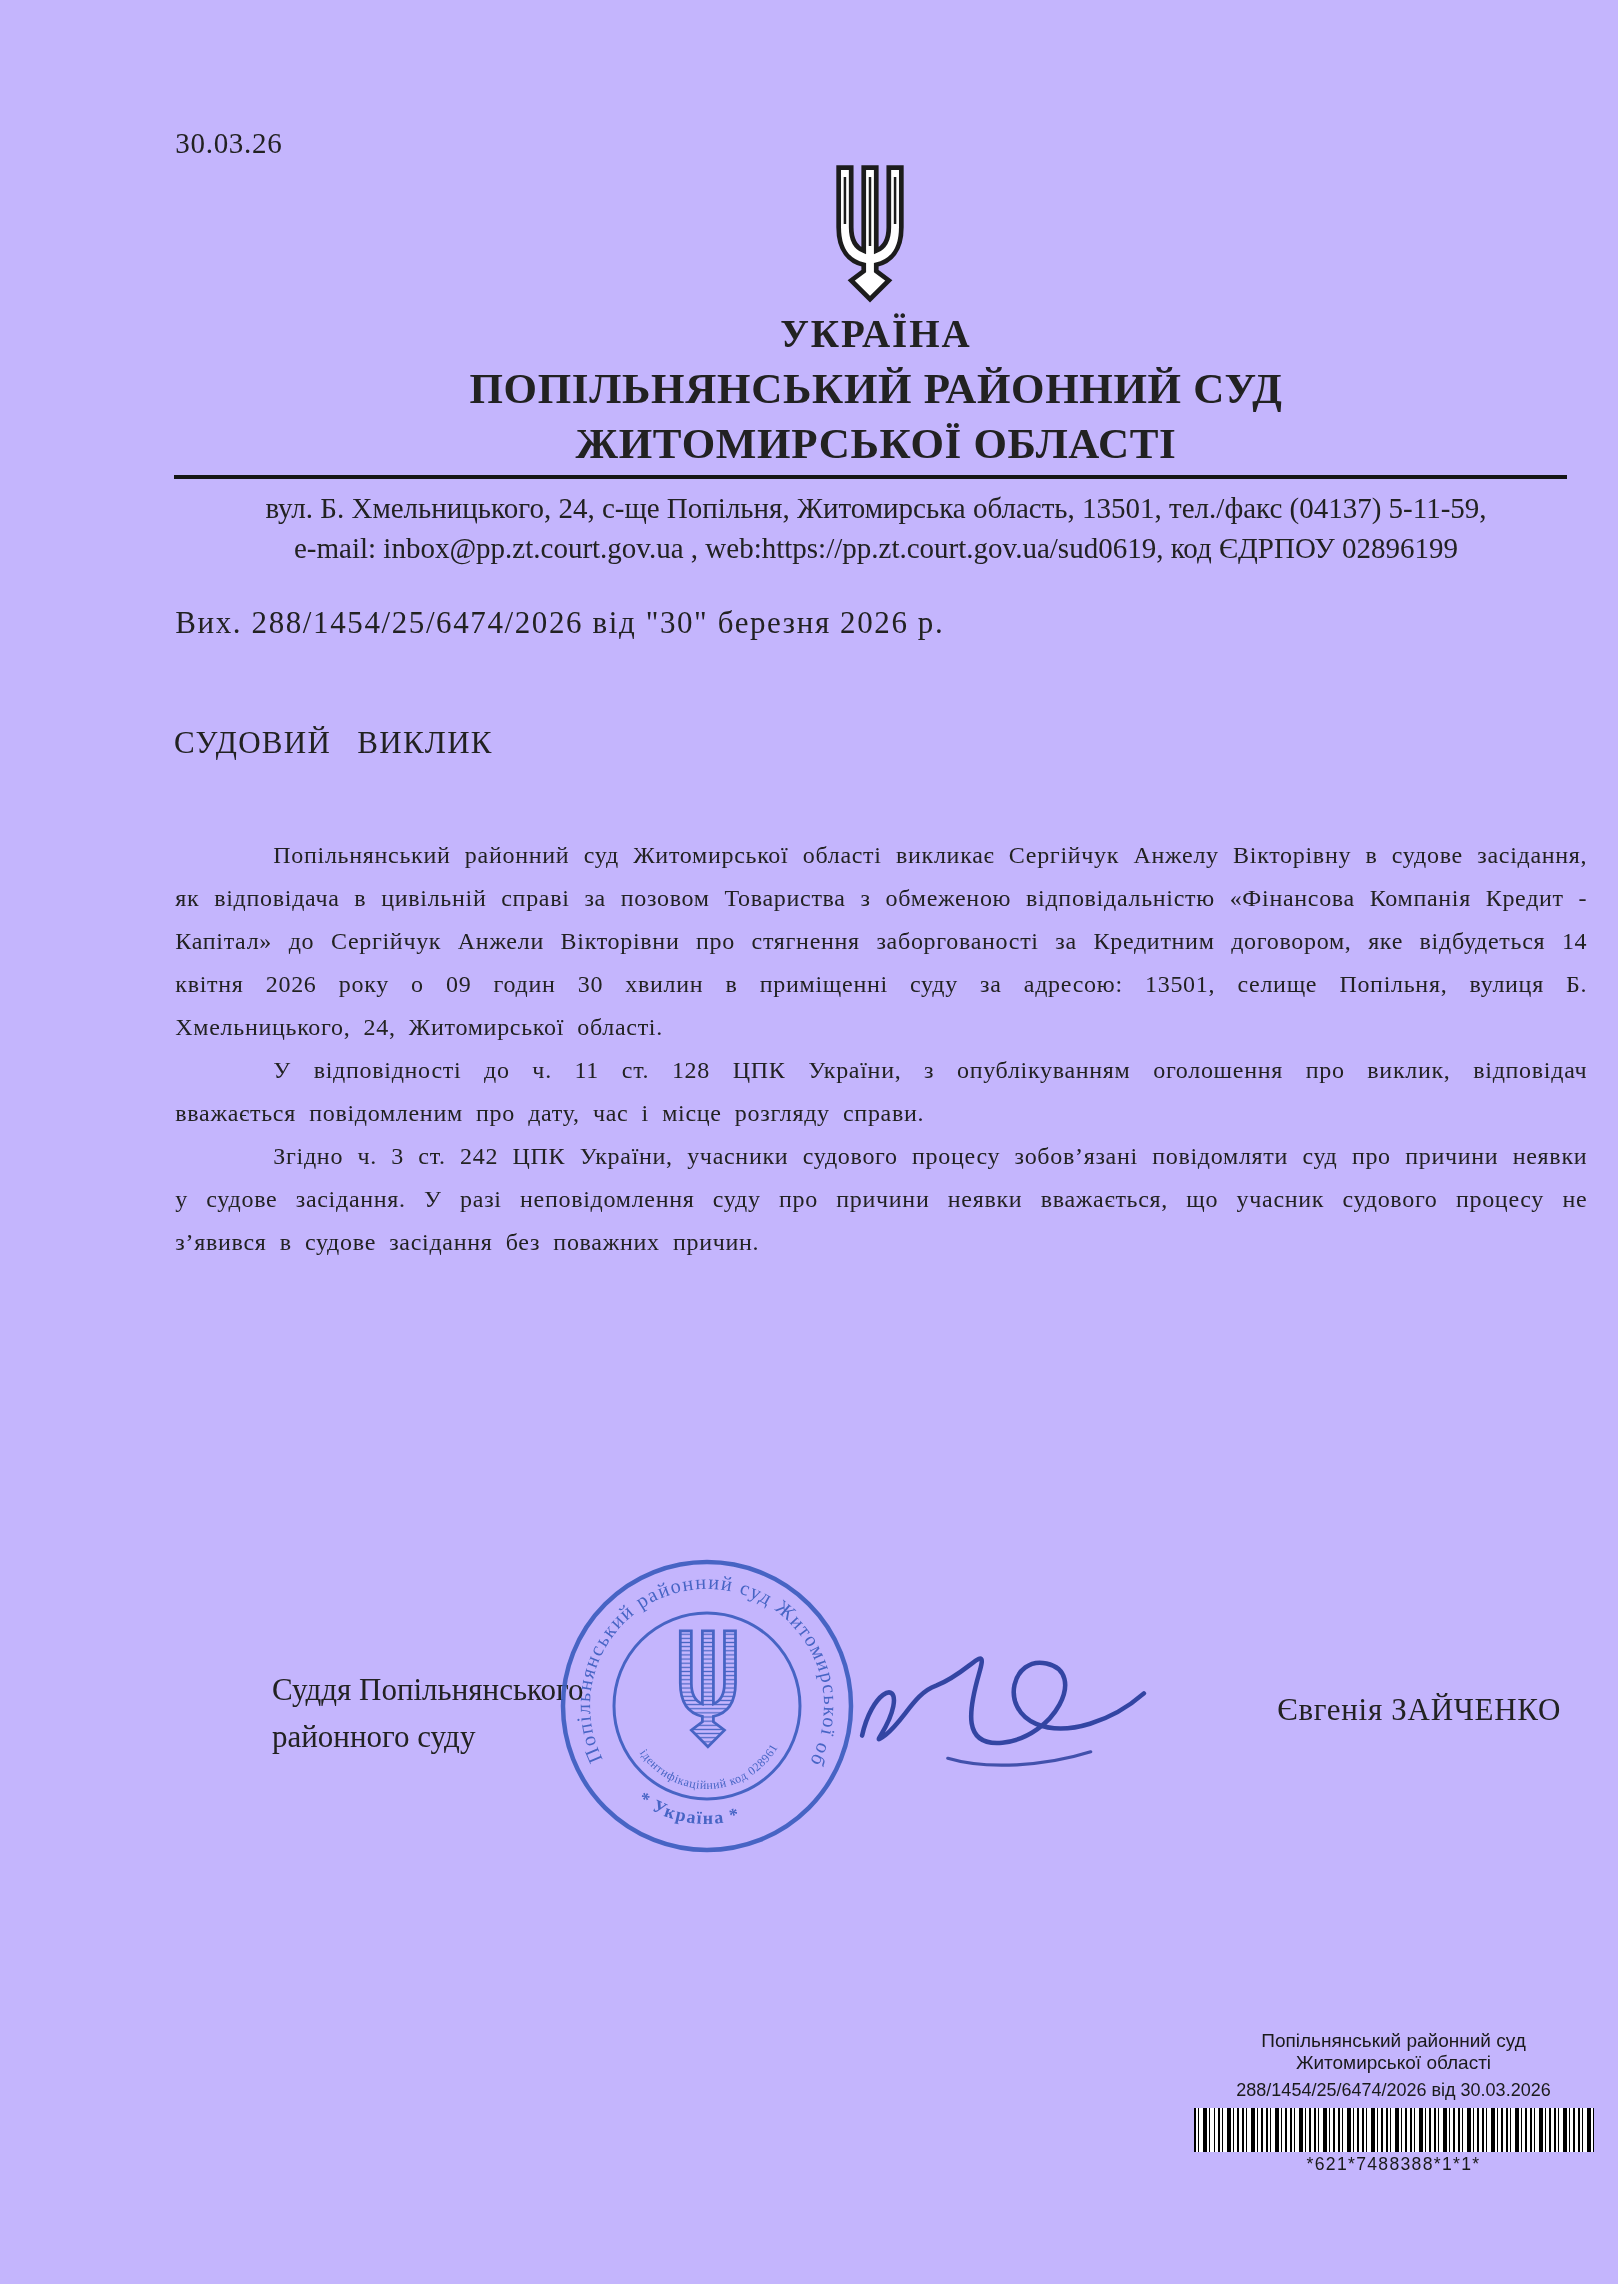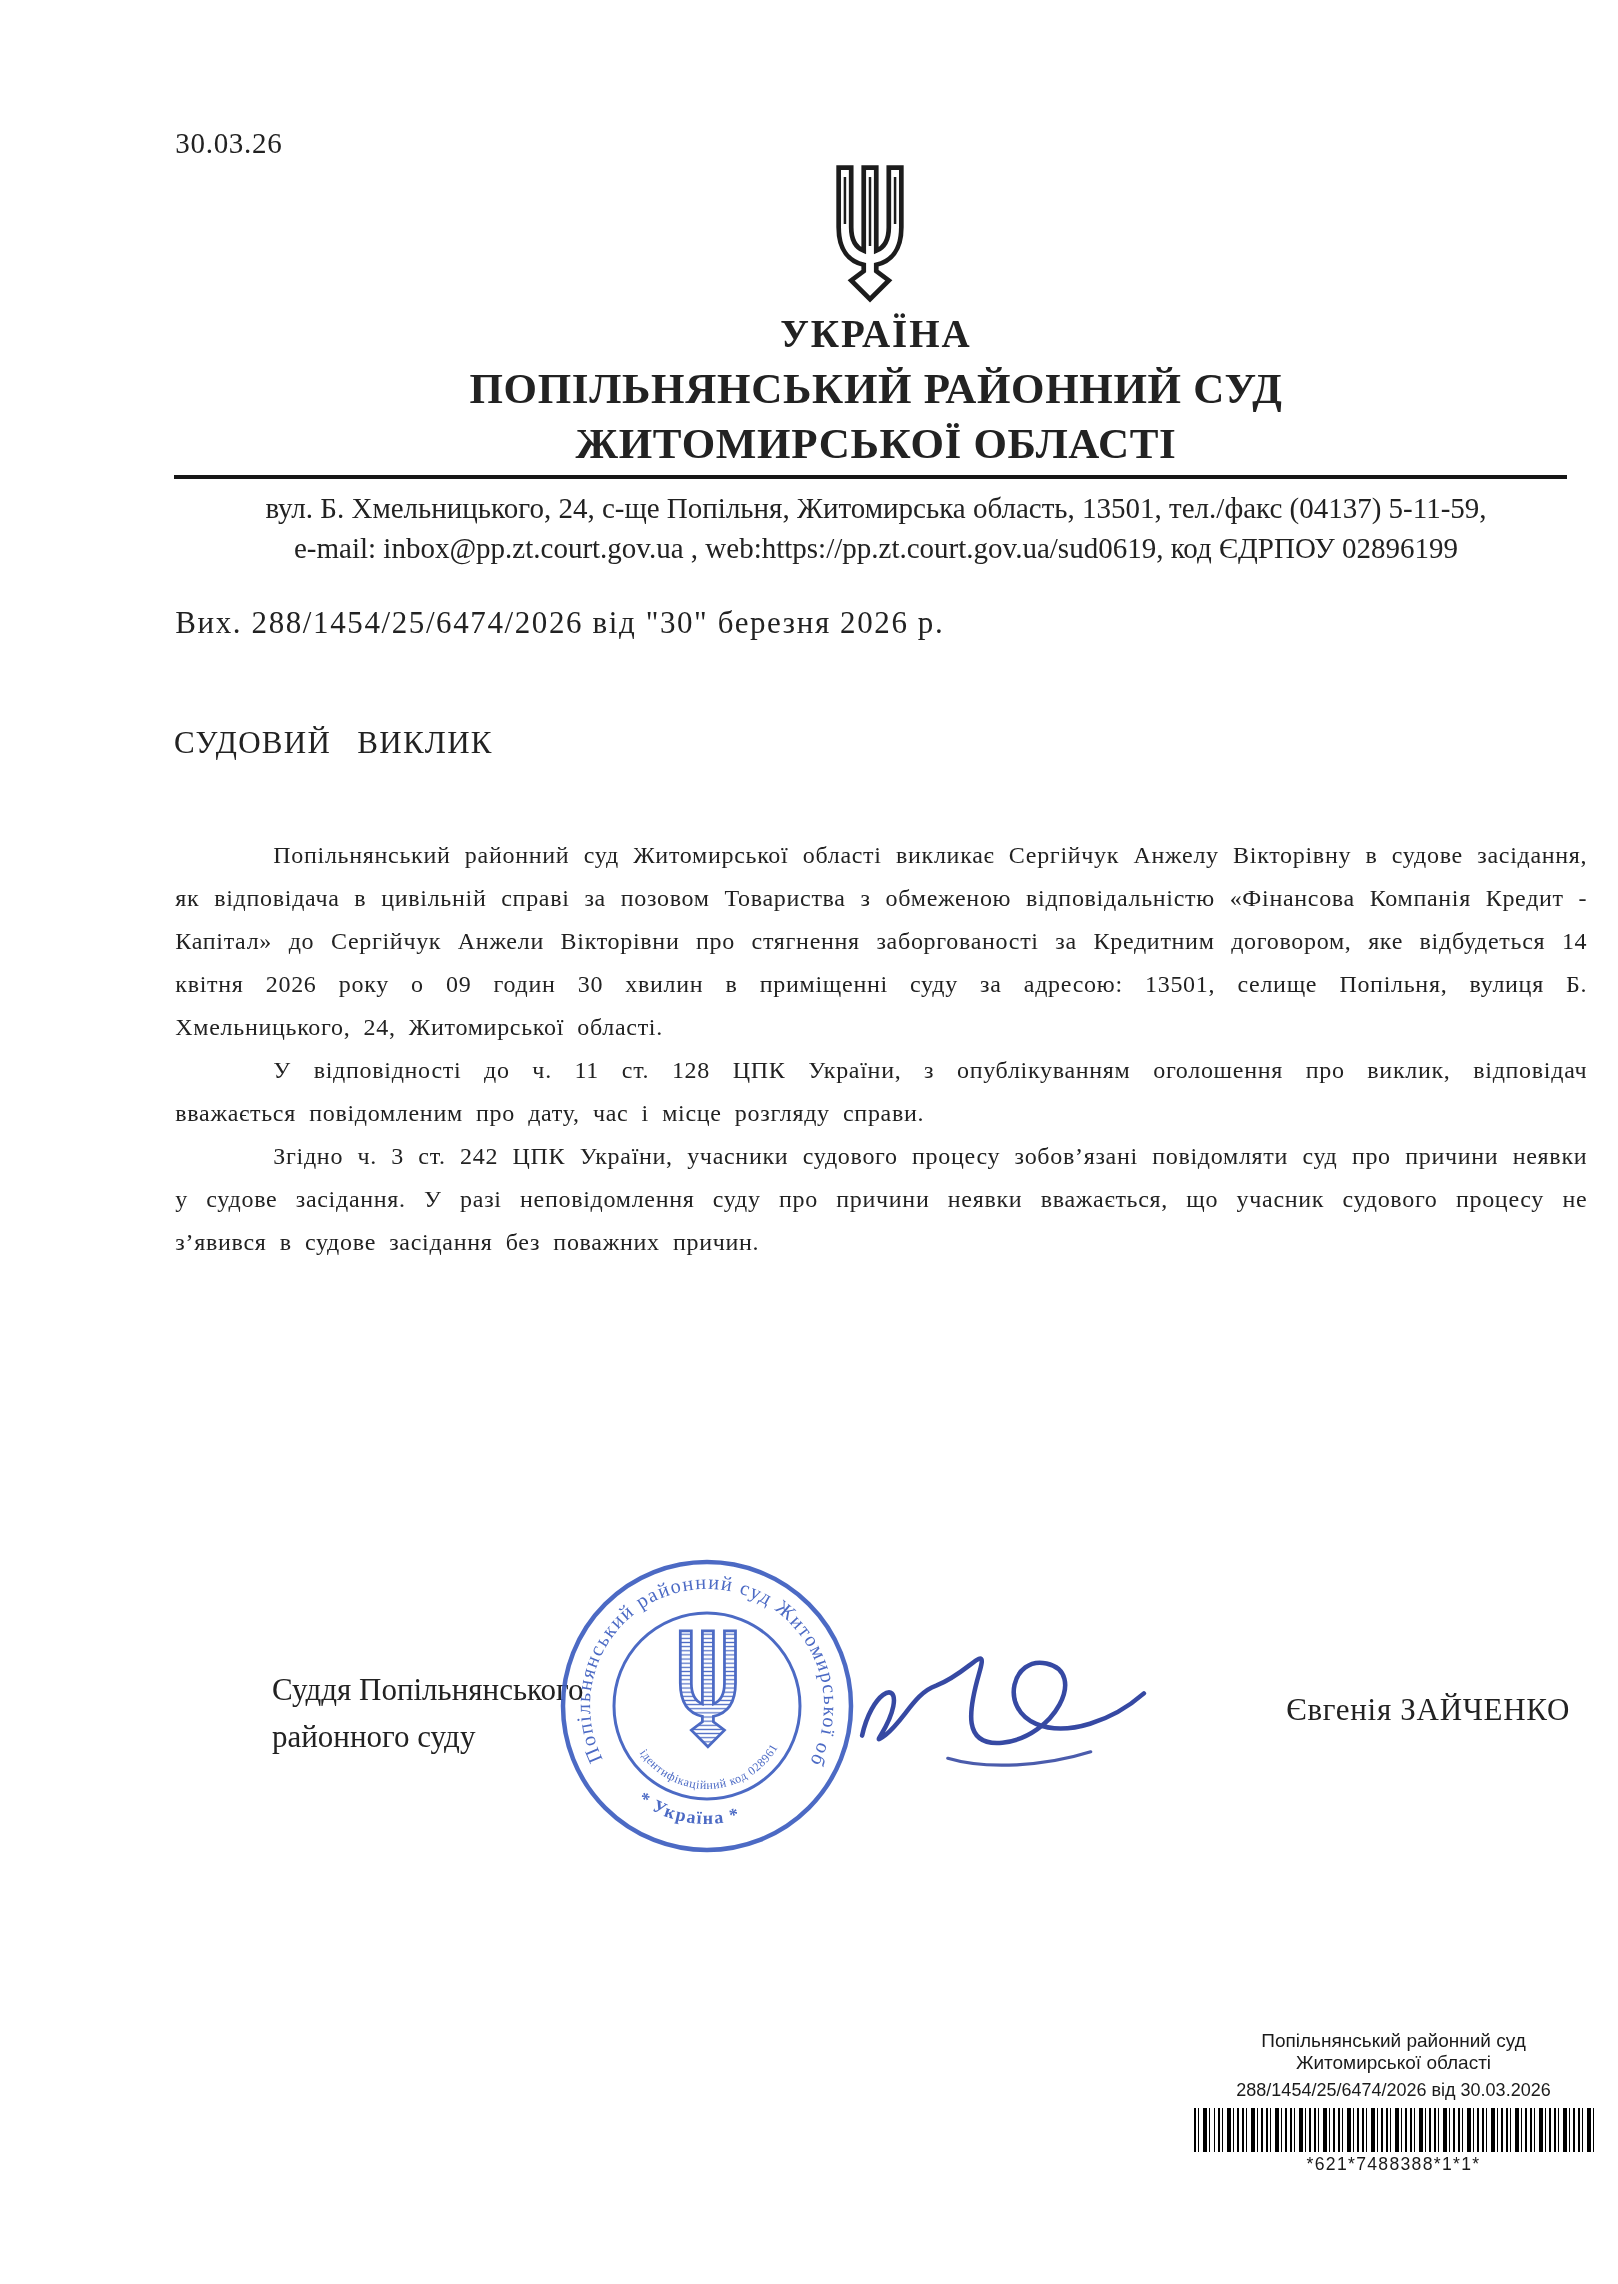--- a/index.html
+++ b/index.html
@@ -1,20 +1,20 @@
 <!DOCTYPE html>
 <html style="font-size:10.4px"><head>
 <meta charset="utf-8">
 <style>
   * { margin:0; padding:0; box-sizing:border-box; }
   html,body { background:#e8e8e8; }
   body { font-family:"Liberation Serif", serif; }
   .page {
     position:relative; width:1618px; height:2284px;
-    background:#ffffff; color:#222; overflow:hidden;
+    background:#c4b5fd; color:#222; overflow:hidden;
   }
   .content { position:absolute; left:174px; top:0; width:1404px; height:100%; }
   .content > div, .content > svg { position:absolute; }
 
   .date { left:1.3px; top:127px; font-size:29px; letter-spacing:0.7px; }
 
   .emblem { left:649px; top:164px; width:94px; height:142px; }
 
   .country { left:0; top:311px; width:100%; text-align:center;
              font-size:39px; font-weight:bold; letter-spacing:2px; }
@@ -33,21 +33,21 @@
 
   .doc-title { left:0; top:725px; width:100%; text-align:left;
                font-size:31px; letter-spacing:1.3px; word-spacing:17px; }
 
   .bodytext { left:1.3px; top:834px; width:1412px;
               font-size:24px; line-height:43px; text-align:justify;
               letter-spacing:0.7px; word-spacing:6.5px; }
   .bodytext p { text-indent:98px; margin:0; }
 
   .judge-title { left:98px; top:1666px; font-size:31px; line-height:47px; z-index:1; }
-  .judge-name  { right:8px;  top:1692px; font-size:31px; letter-spacing:0.7px; }
+  .judge-name  { right:17px;  top:1692px; font-size:31px; letter-spacing:0.7px; }
 
   .stamp     { left:383px;  top:1556px; width:300px; height:300px; opacity:0.92; z-index:2; }
   .signature { left:676px; top:1596px; width:319px; height:224px; z-index:3; }
 
   .footer { left:1005px; top:2030px; width:429px; text-align:center;
             font-family:"Liberation Sans", sans-serif; color:#1a1a1a; }
   .footer .f1 { font-size:19px; line-height:22px; }
   .footer .f3 { font-size:18px; margin-top:6px; }
   .barcode {
     width:400px; height:44px; margin:6.5px auto 2.6px;

